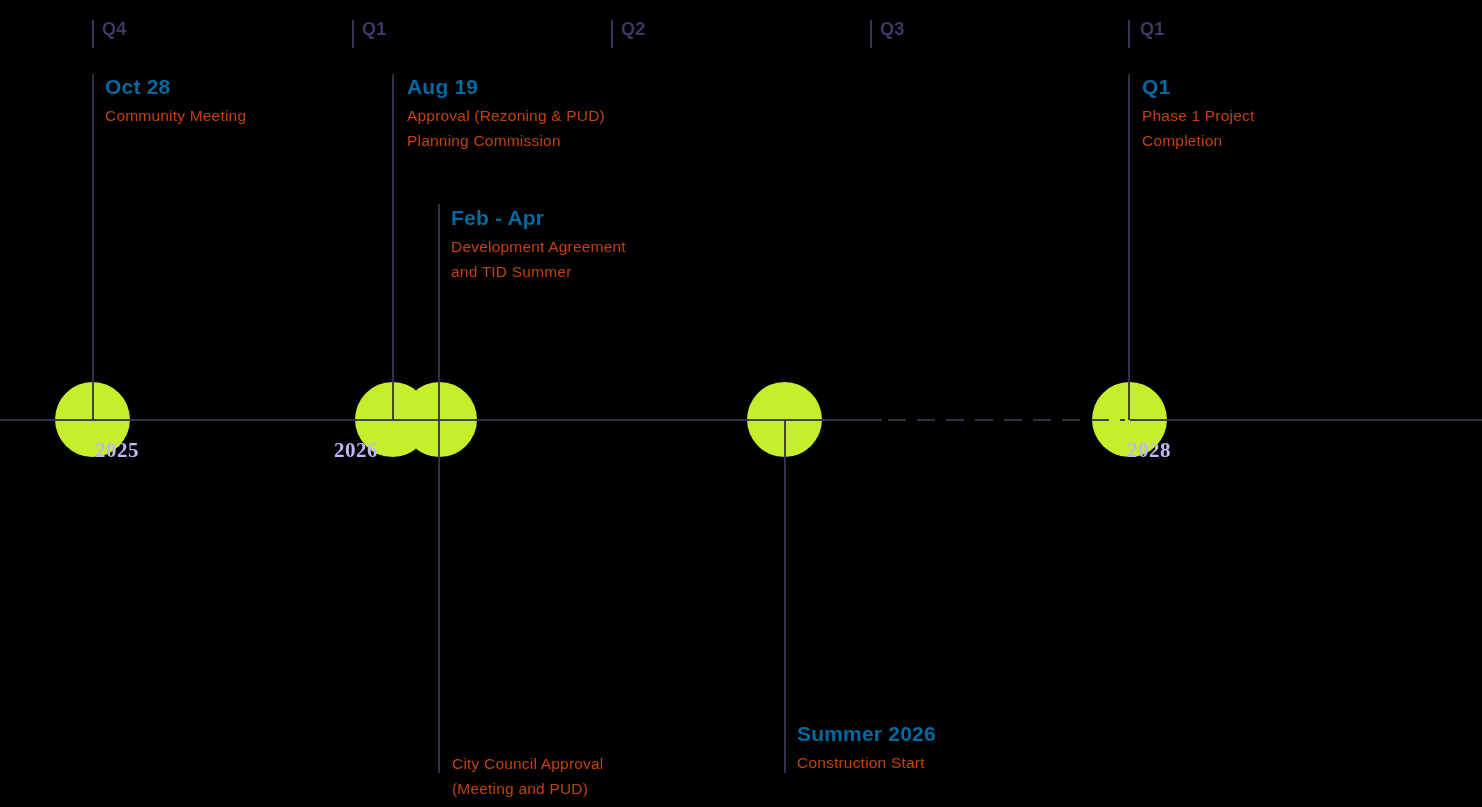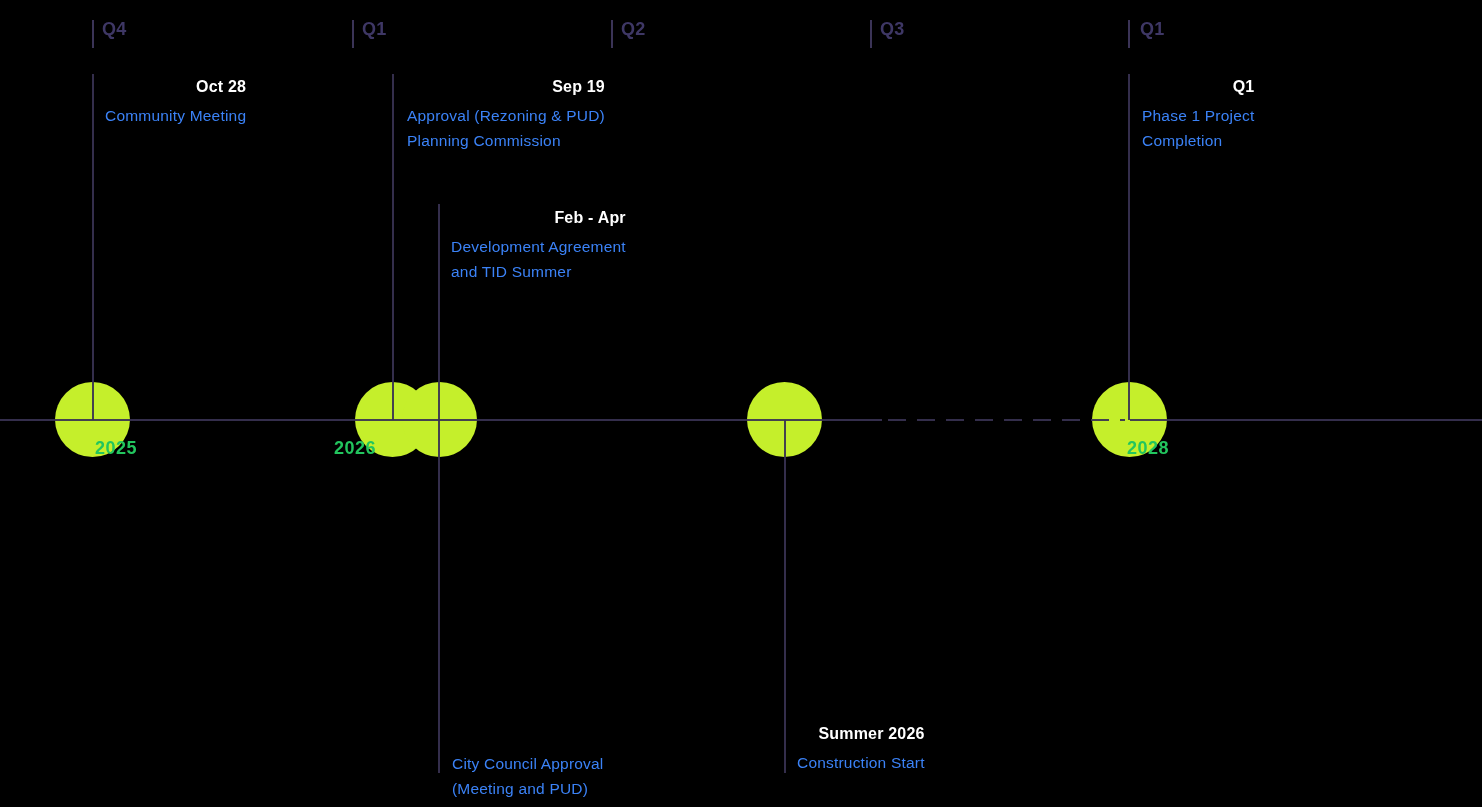--- a/index.html
+++ b/index.html
@@ -27,32 +27,32 @@
 
   
   .dot{
     position:absolute;width:75px;height:75px;border-radius:50%;
     background:#c5ef2b;top:382px;
   }
 
   
   .event{position:absolute;}
   .event-title{
-    font-size:16px;font-weight:700;color:#ffffff;line-height:23px;
-    margin:0 0 6px 0;letter-spacing:.2px;text-align:right;
+    font-size:21px;font-weight:700;color:#0369a1;line-height:23px;
+    margin:0 0 6px 0;letter-spacing:.2px;
   }
   .event-line{
-    font-size:15.5px;font-weight:400;color:#3b82f6;line-height:24.5px;
+    font-size:15.5px;font-weight:400;color:#c2410c;line-height:24.5px;
     letter-spacing:.2px;
   }
 
   
   .year{
-    position:absolute;top:438px;font-size:18px;font-weight:700;
-    color:#22c55e;letter-spacing:.5px;
+    position:absolute;top:438px;font-size:21px;font-weight:700;
+    color:#c4b5fd;letter-spacing:.5px;font-family:Liberation Serif, serif;
   }
 
   .layer-dots{z-index:1;}
   .layer-lines{z-index:2;}
   .layer-text{z-index:3;}
   .layer{position:absolute;inset:0;}
 </style>
 </head>
 <body>
 
@@ -92,21 +92,21 @@
     <div class="qlabel" style="left:621px;">Q2</div>
     <div class="qlabel" style="left:880px;">Q3</div>
     <div class="qlabel" style="left:1140px;">Q1</div>
 
     <div class="event" style="left:105px;top:75px;">
       <div class="event-title">Oct 28</div>
       <div class="event-line">Community Meeting</div>
     </div>
 
     <div class="event" style="left:407px;top:75px;">
-      <div class="event-title">Sep 19</div>
+      <div class="event-title">Aug 19</div>
       <div class="event-line">Approval (Rezoning &amp; PUD)</div>
       <div class="event-line">Planning Commission</div>
     </div>
 
     <div class="event" style="left:451px;top:206px;">
       <div class="event-title">Feb - Apr</div>
       <div class="event-line">Development Agreement</div>
       <div class="event-line">and TID Summer</div>
     </div>
 

